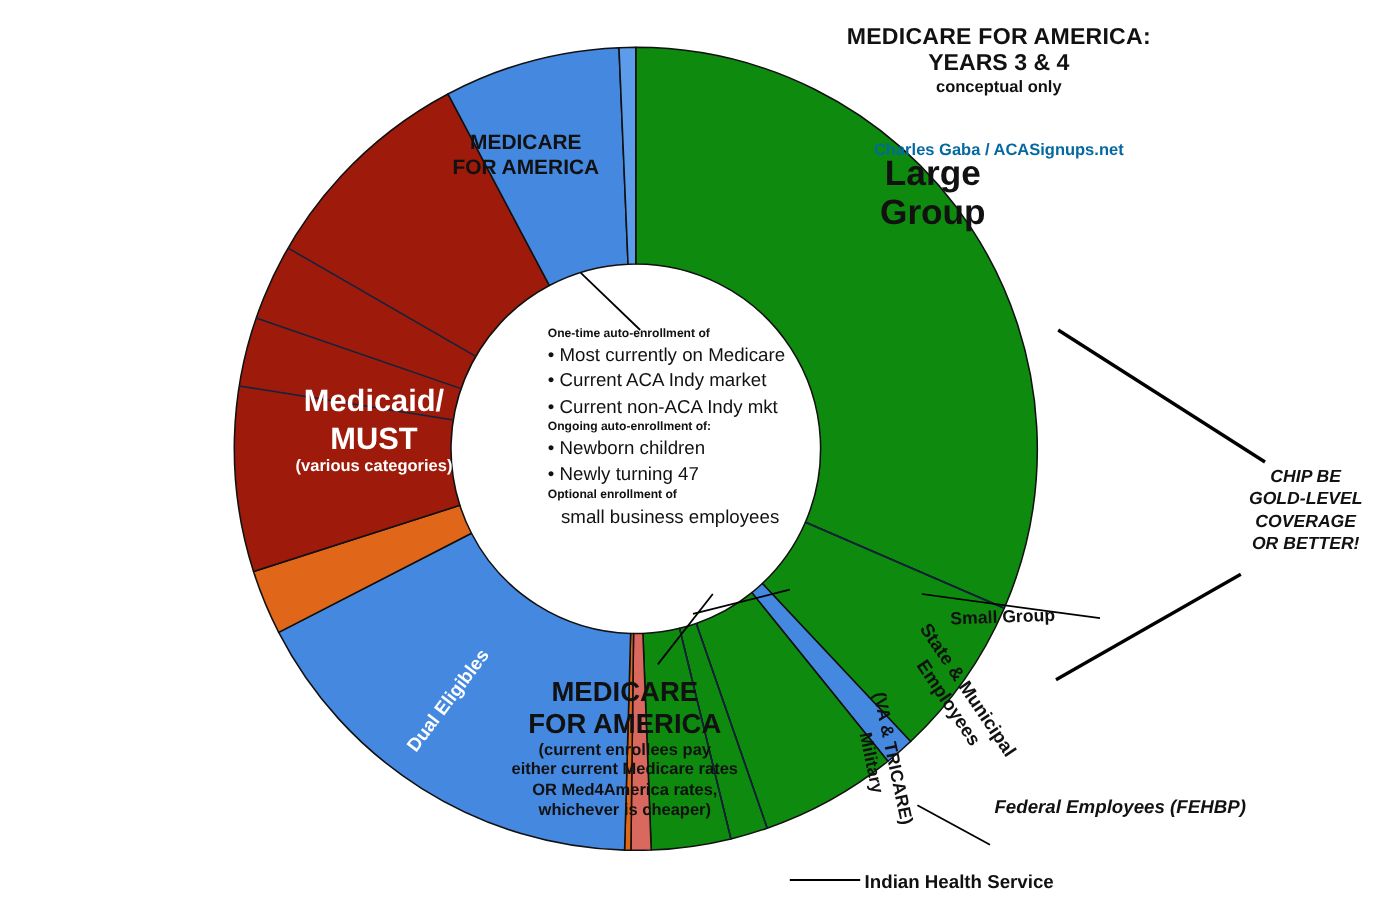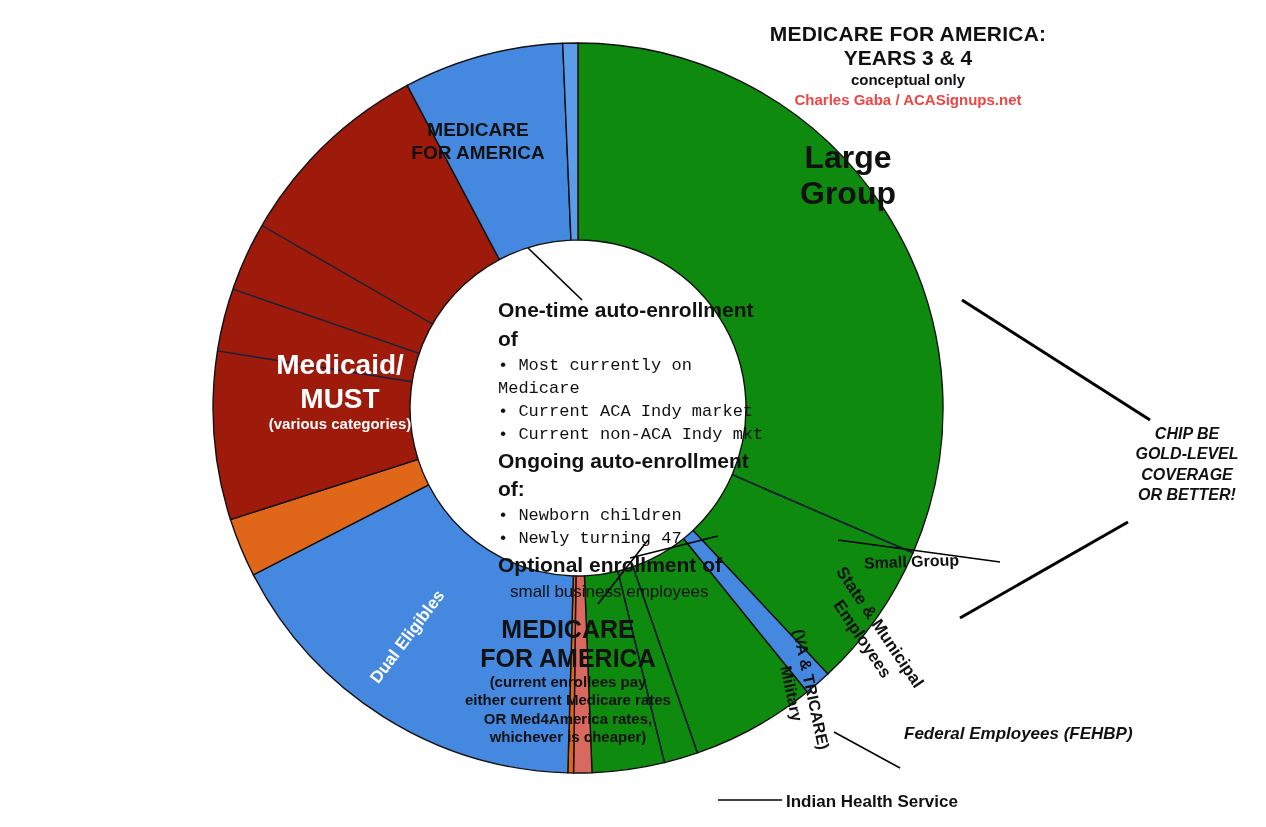--- a/index.html
+++ b/index.html
@@ -5,25 +5,25 @@
   html,body{margin:0;padding:0;background:#ffffff;}
   body{width:1266px;height:827px;position:relative;overflow:hidden;
        font-family:"Liberation Sans",sans-serif;}
   #stage{position:absolute;inset:0;width:1106px;height:827px;}
   svg{position:absolute;left:0;top:0;}
 
   .ttl-block{position:absolute;right:18px;top:22px;text-align:center;width:360px;}
   .ttl1{font-size:21px;font-weight:bold;color:#111;letter-spacing:.2px;line-height:1.15;}
   .ttl2{font-size:21px;font-weight:bold;color:#111;line-height:1.15;}
   .ttl3{font-size:15px;font-weight:bold;color:#111;line-height:1.3;}
-  .ttl4{font-size:15px;font-weight:bold;color:#ef4444;line-height:1.3;}
+  .ttl4{font-size:15px;font-weight:bold;color:#0369a1;line-height:1.3;margin-top:37px;}
 
   .center-box{position:absolute;left:498px;top:296px;width:270px;color:#111;}
-  .c-head{font-size:21px;font-weight:bold;line-height:1.37;}
-  .c-item{font-size:17px;font-weight:normal;line-height:1.37;font-family:Liberation Mono, monospace;}
+  .c-head{font-size:11px;font-weight:bold;line-height:1.37;}
+  .c-item{font-size:17px;font-weight:normal;line-height:1.37;}
   .c-sub{font-size:17px;font-weight:normal;line-height:1.37;padding-left:12px;}
 
   .gold{position:absolute;left:1112px;top:424px;width:150px;text-align:center;
         font-size:16px;font-weight:bold;font-style:italic;color:#111;line-height:1.28;}
 
   .cal{position:absolute;font-size:17px;font-weight:bold;color:#111;white-space:nowrap;}
   .cal-fed{left:904px;top:724px;font-style:italic;}
   .cal-ihs{left:786px;top:792px;}
 
   .lbl{position:absolute;text-align:center;color:#111;white-space:nowrap;}

